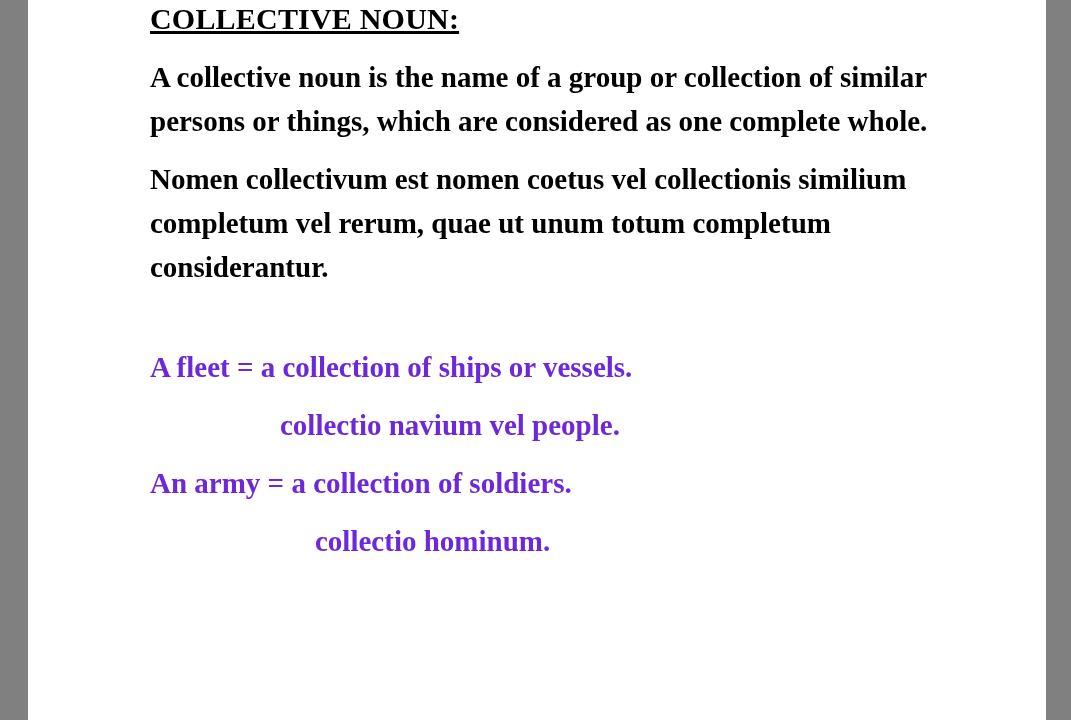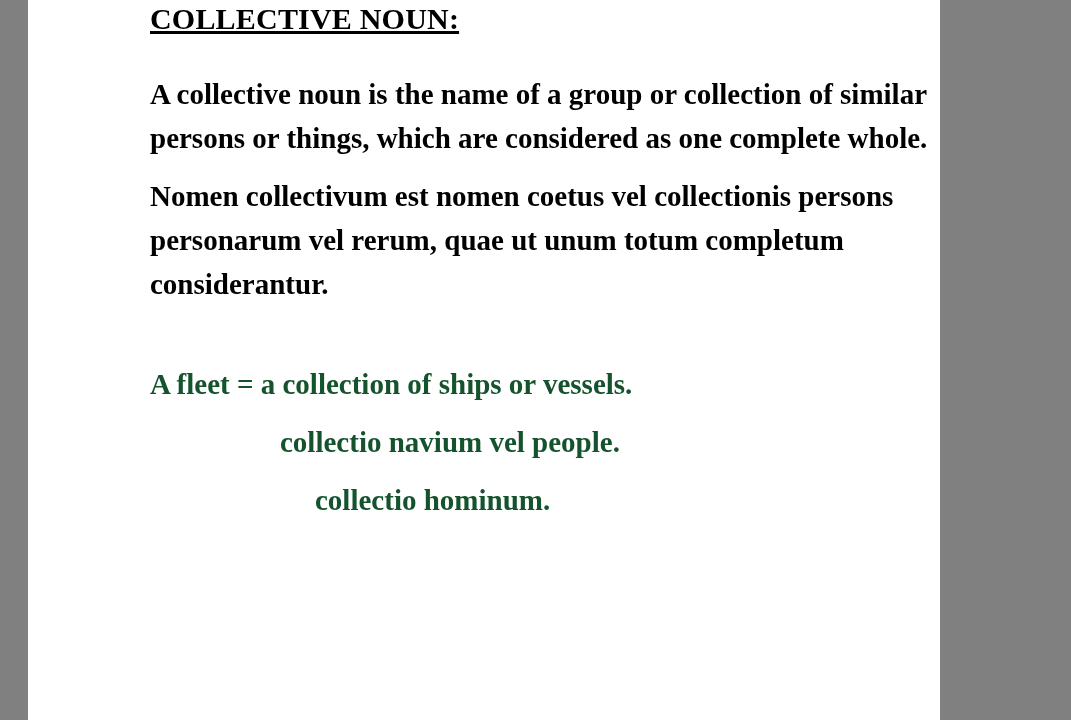--- a/index.html
+++ b/index.html
@@ -16,21 +16,21 @@
   .viewport {
     position: relative;
     width: 1071px;
     height: 720px;
     background: #808080;
   }
   .page {
     position: absolute;
     left: 28px;
     top: 0;
-    width: 912px;
+    width: 1018px;
     height: 720px;
     background: #ffffff;
     overflow: hidden;
   }
   .left-margin-strip {
     position: absolute;
     left: 0;
     top: 0;
     width: 28px;
     height: 720px;
@@ -61,30 +61,30 @@
     color: #000;
   }
   .para {
     font-size: 29px;
     font-weight: bold;
     line-height: 1.52;
     color: #000;
     margin: 14px 0 0 0;
   }
   .para.first {
-    margin-top: 30px;
+    margin-top: 13px;
   }
   .spacer {
     height: 58px;
   }
   .example-line {
     font-size: 29px;
     font-weight: bold;
     line-height: 1.42;
-    color: #14532d;
+    color: #6d28d9;
     margin: 0 0 17px 0;
     white-space: nowrap;
   }
   .example-line.latin {
     padding-left: 130px;
     margin-bottom: 17px;
   }
   .example-line.latin.indent-2 {
     padding-left: 165px;
   }
@@ -100,26 +100,27 @@
   <div class="left-margin-strip"></div>
   <div class="right-margin-strip"></div>
 
   <div class="page">
     <div class="content">
 
       <h1 class="doc-title">COLLECTIVE NOUN:</h1>
 
       <p class="para first">A collective noun is the name of a group or collection of similar persons or things, which are considered as one complete whole.</p>
 
-      <p class="para">Nomen collectivum est nomen coetus vel collectionis persons personarum vel rerum, quae ut unum totum completum considerantur.</p>
+      <p class="para">Nomen collectivum est nomen coetus vel collectionis similium completum vel rerum, quae ut unum totum completum considerantur.</p>
 
       <div class="spacer"></div>
 
       <p class="example-line">A fleet = a collection of ships or vessels.</p>
       <p class="example-line latin">collectio navium vel people.</p>
 
+      <p class="example-line">An army = a collection of soldiers.</p>
 
       <p class="example-line latin indent-2 clipped">collectio hominum.</p>
 
     </div>
   </div>
 
 </div>
 
 </body></html>

